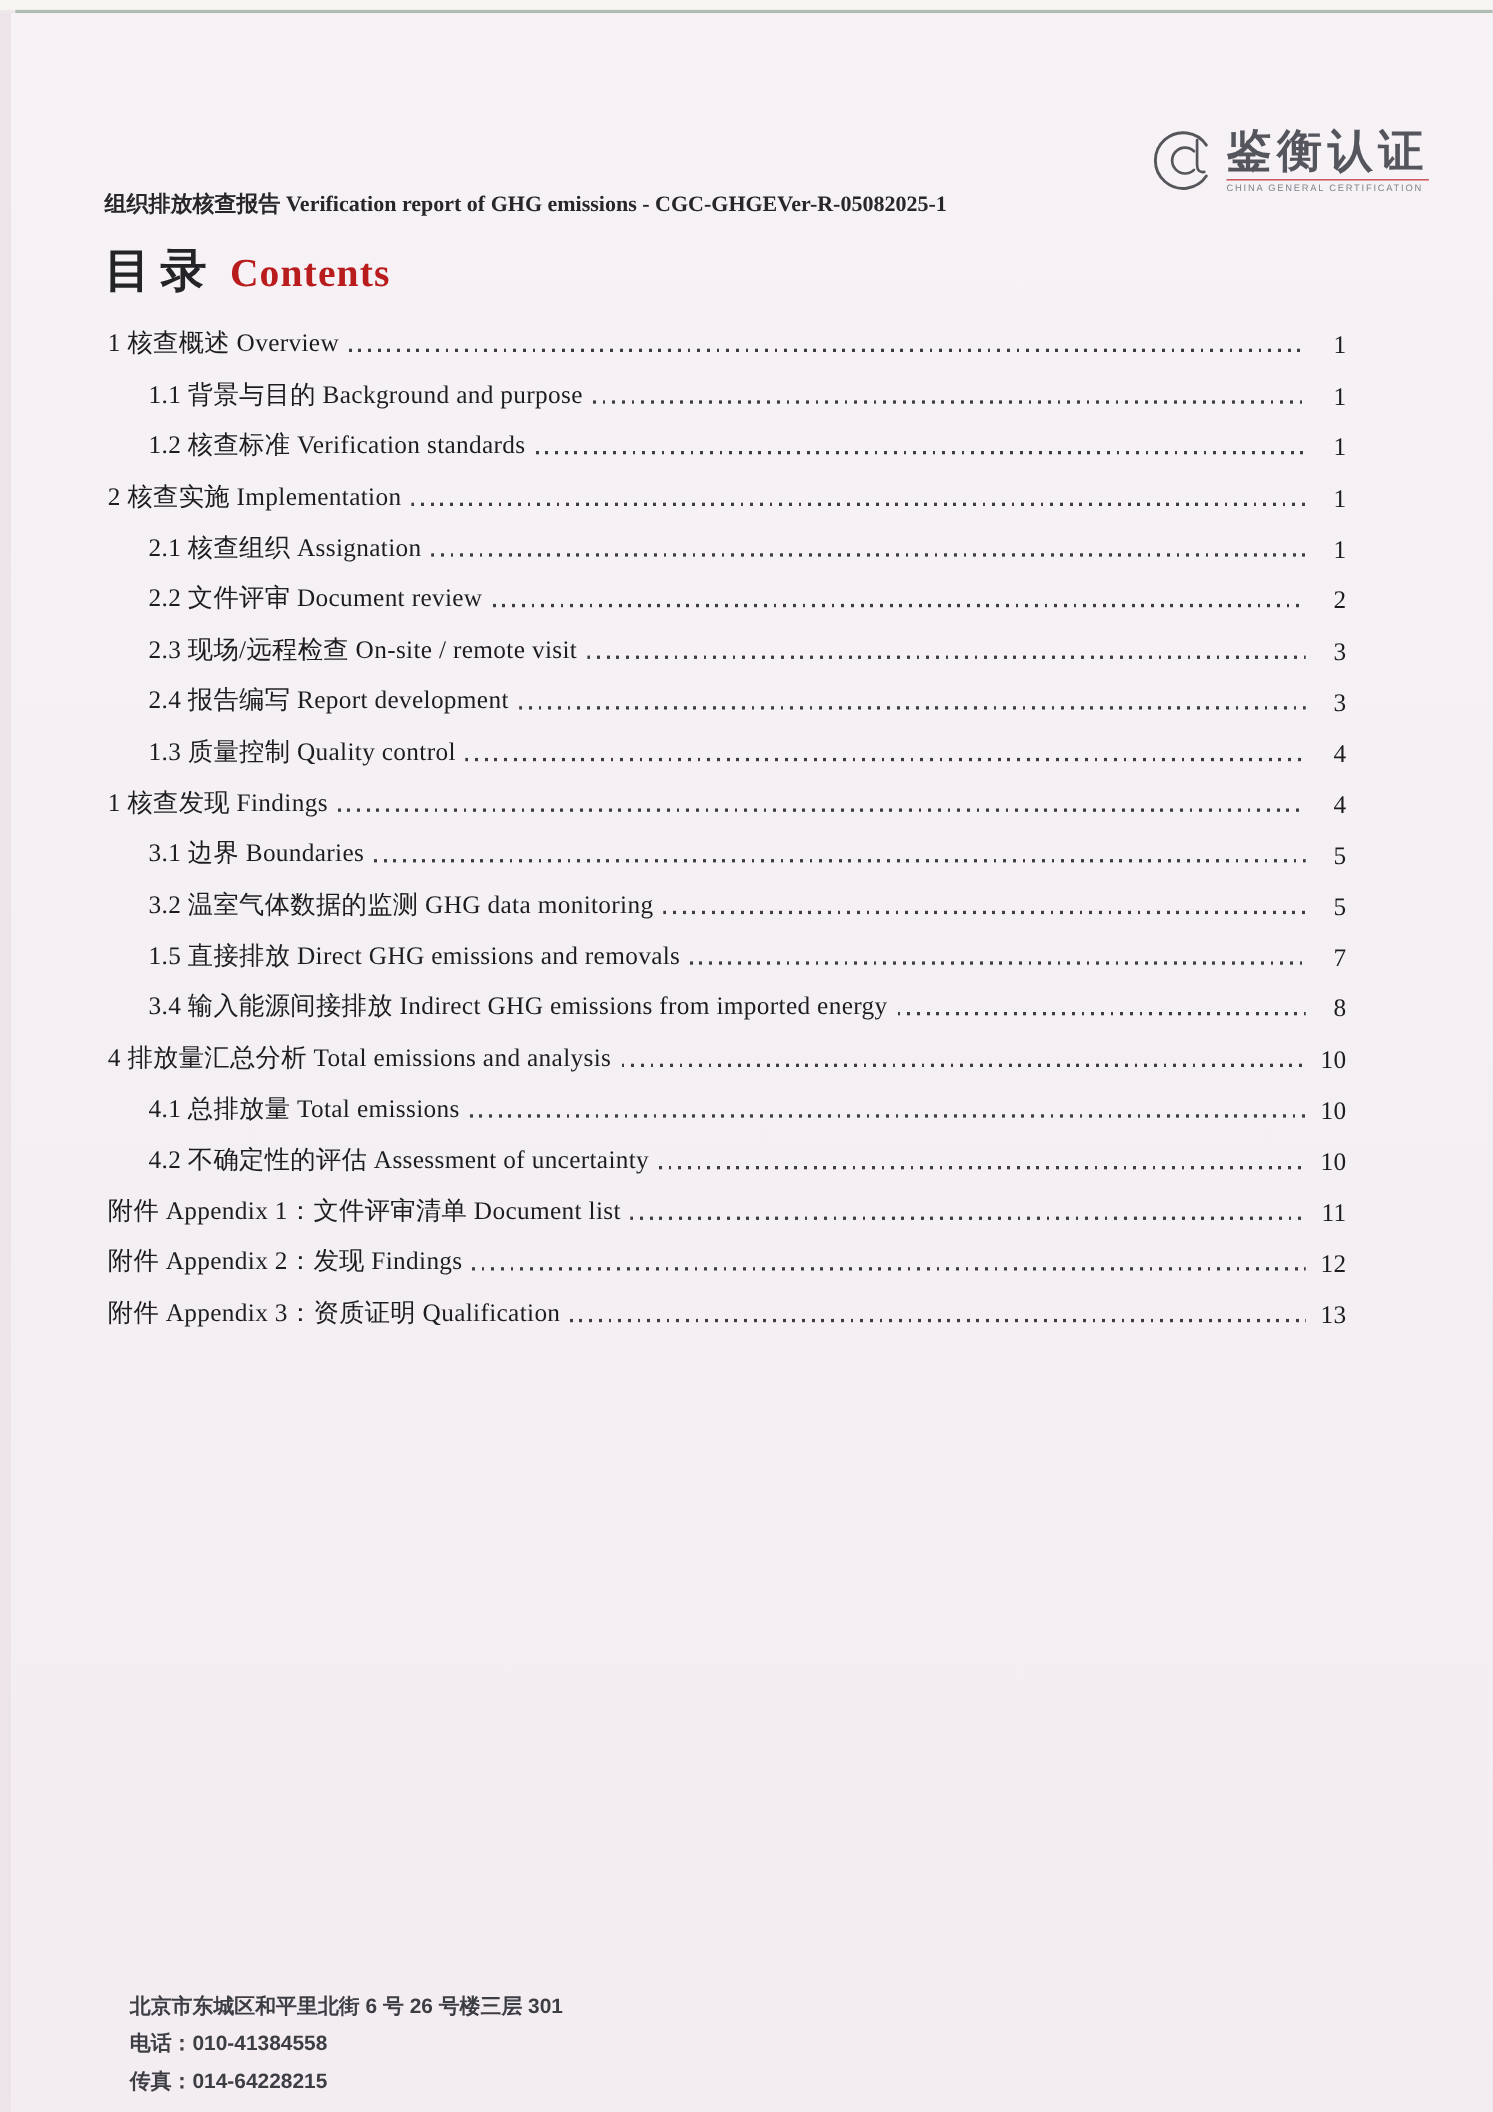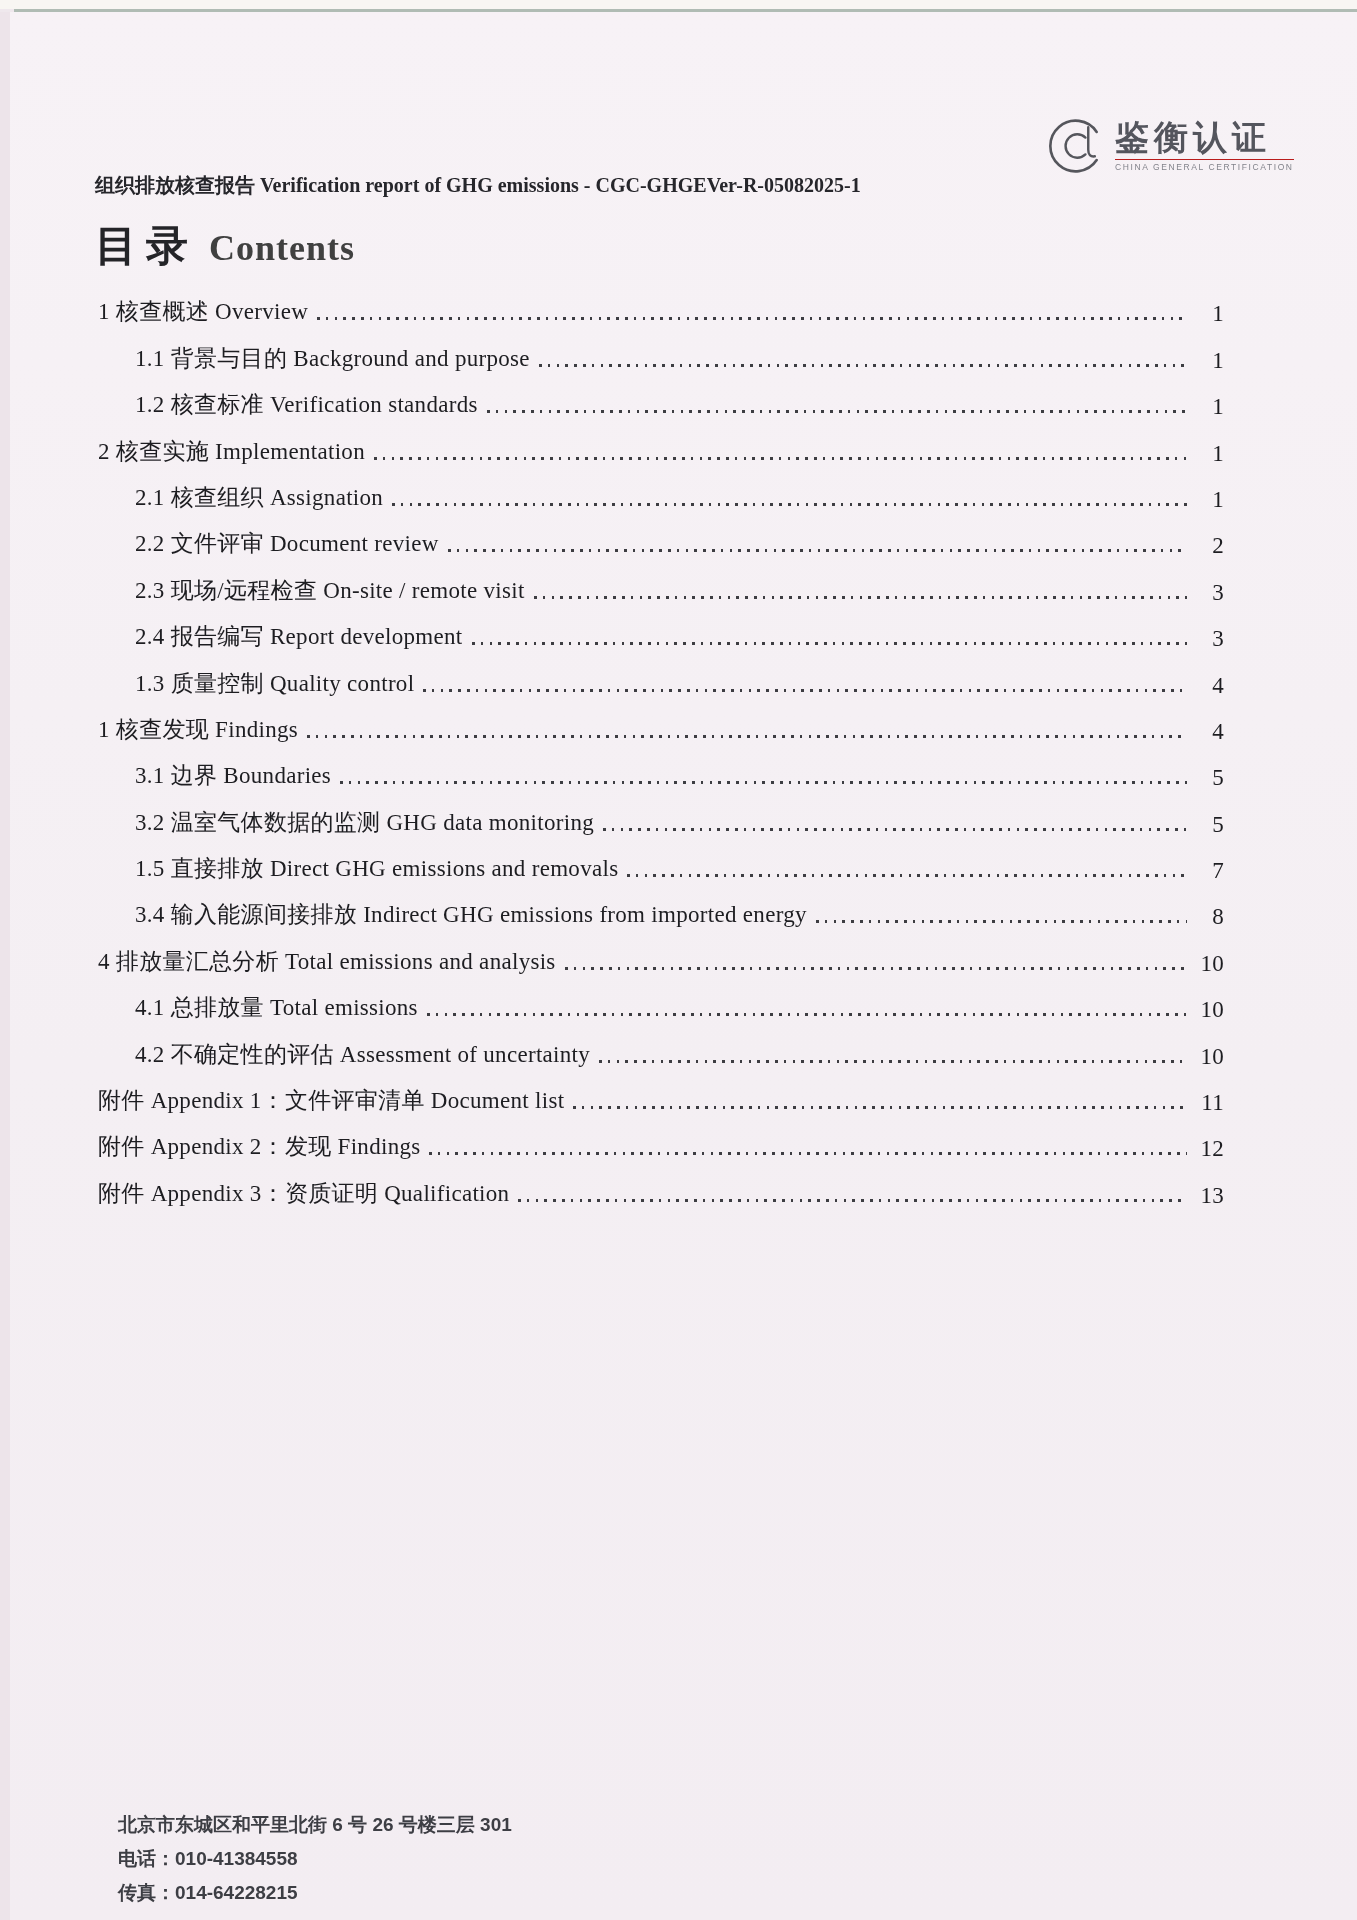--- a/index.html
+++ b/index.html
@@ -22,37 +22,37 @@
     font-family:Liberation Serif, serif;
     font-weight:bold;font-size:20px;color:#26262b;white-space:nowrap;
   }
 
   
   .logo{position:absolute;left:1048px;top:116px;display:flex;align-items:center;gap:9px;}
   .logo-mark{width:58px;height:60px;flex:none;}
   .logo-text{display:flex;flex-direction:column;}
   .logo-cn{
     font-family:"Liberation Sans", sans-serif;font-weight:600;
-    font-size:34px;color:#54555d;letter-spacing:5px;line-height:1.05;white-space:nowrap;
+    font-size:41px;color:#54555d;letter-spacing:5px;line-height:1.05;white-space:nowrap;
   }
   .logo-en{
     font-family:"Liberation Sans", sans-serif;
     font-size:8.5px;color:#82838b;letter-spacing:1.6px;margin-top:3px;
     border-top:1px solid #b91c1c;padding-top:2px;white-space:nowrap;
   }
 
   
   .doc-title{position:absolute;left:95px;top:218px;white-space:nowrap;}
   .title-cn{
     font-family:"Liberation Sans", sans-serif;font-weight:900;
     font-size:42px;color:#242428;letter-spacing:9px;
   }
   .title-en{
     font-family:"Liberation Serif", serif;font-weight:bold;
-    font-size:36px;color:#404040;margin-left:12px;letter-spacing:1px;
+    font-size:36px;color:#b91c1c;margin-left:12px;letter-spacing:1px;
   }
 
   
   .toc{position:absolute;left:98px;top:286px;width:1126px;}
   .toc-row{
     display:flex;align-items:flex-end;height:46.4px;
     font-size:23px;color:#1d1d21;letter-spacing:0.3px;
   }
   .toc-row.lvl1{padding-left:37px;}
   .toc-label{white-space:nowrap;padding-bottom:5px;}

